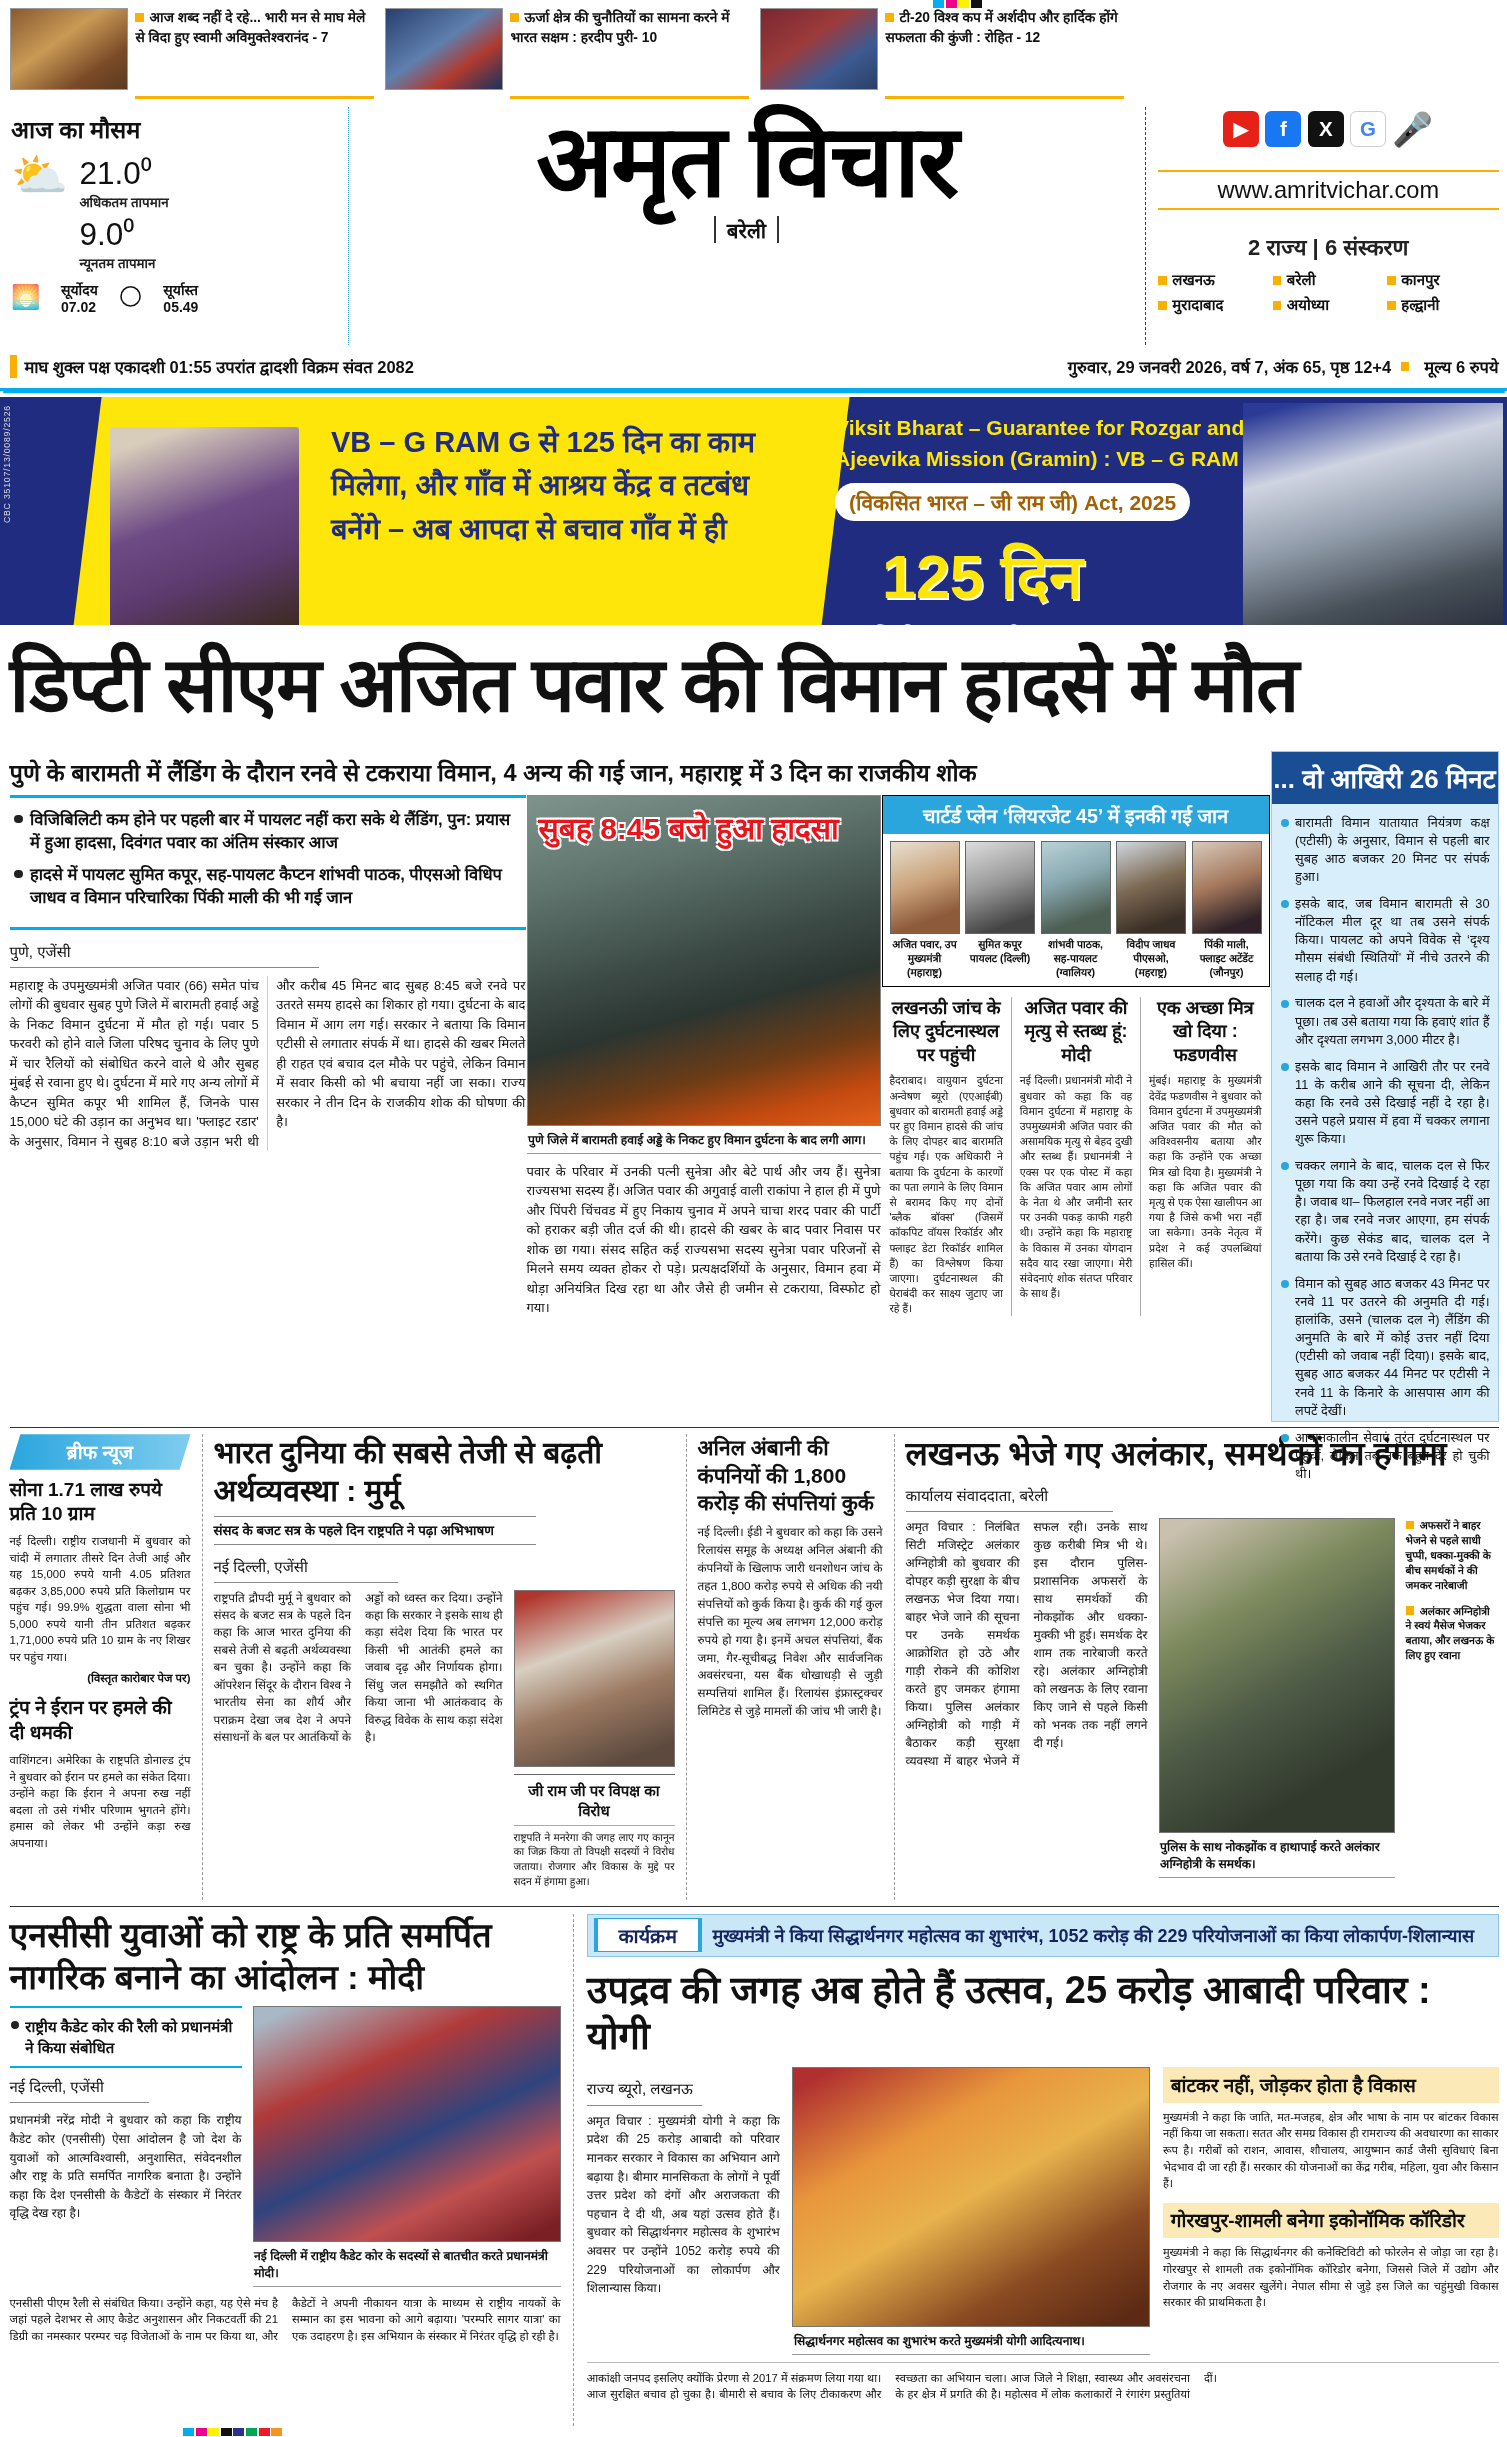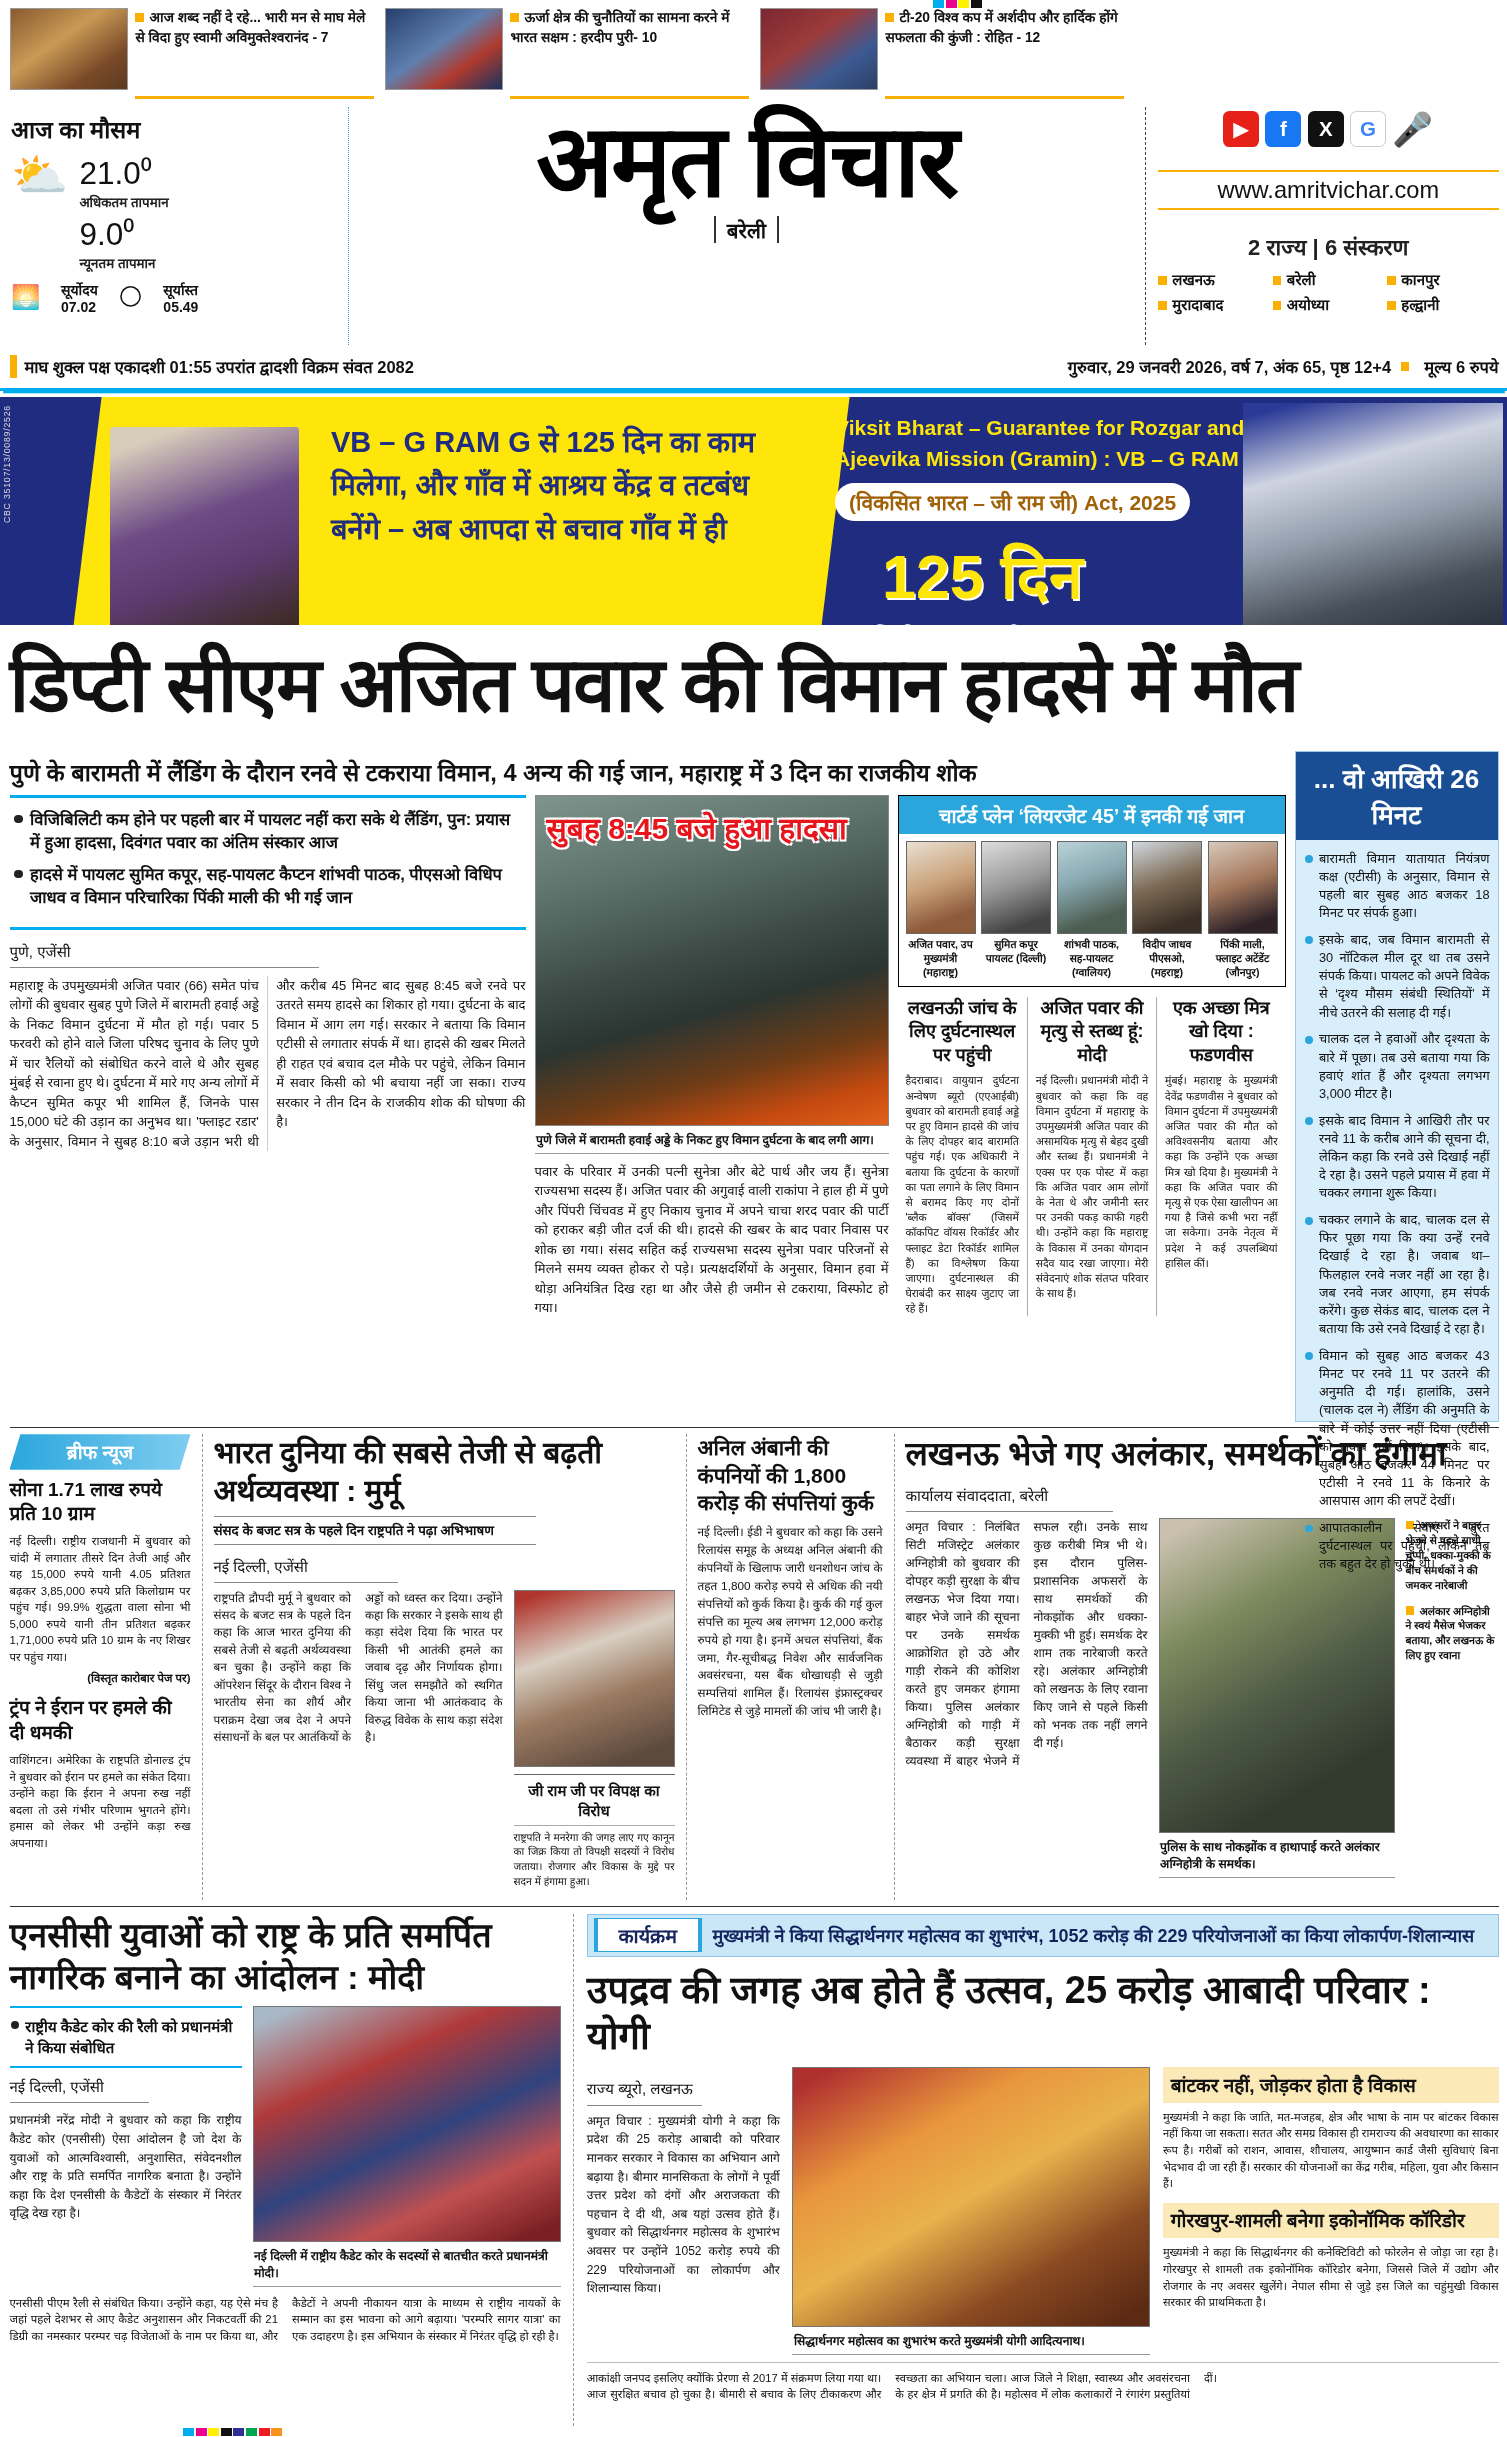--- a/index.html
+++ b/index.html
@@ -53,21 +53,21 @@
   .banner-msg { position:absolute; left:331px; top:23.6px; width:441px; color:#1f2c80; font-weight:900; font-size:29px; line-height:1.5; }
   .banner-right { position:absolute; left:835px; top:15.8px; width:441px; }
   .br-title { color:#ffe60a; font-weight:900; font-size:21px; line-height:1.45; }
   .br-act { background:#fff; color:#a16207; font-weight:900; font-size:21px; border-radius:23.6px; padding:4.7px 14px; display:inline-block; margin-top:9.5px; }
   .br-days { color:#ffe60a; font-weight:900; font-size:61px; margin:12.6px 0 0 47px; text-shadow:1.6px 1.6px 0 #fff; }
   .br-days-sub { color:#fff; font-weight:900; font-size:25px; margin:3.2px 0 0 31.5px; }
   .modi { position:absolute; right:4.7px; bottom:0; width:260px; height:222px; background:linear-gradient(165deg,#2a3a96 5%,#cfd4e2 30%,#8f9aa8 55%,#474f58 80%,#2c3340); }
   
   .main-headline { font-weight:900; font-size:76px; letter-spacing:-1.6px; padding:17.3px 9.5px 6.3px; line-height:1.1; height:126px; }
   
-  .lead-grid { display:grid; grid-template-columns:516px 354px 388px 1fr; grid-template-rows:44px 1fr; padding:0 9.5px; column-gap:9px; height:671px; }
+  .lead-grid { display:grid; grid-template-columns:516px 354px 388px 1fr; grid-template-rows:44px 1fr; padding:0 9.5px; column-gap:1px; height:671px; }
   .subhead { grid-column:1/4; grid-row:1; font-weight:bold; font-size:23.6px; padding-top:4.7px; }
   .sidebar26 { grid-column:4/5; grid-row:1/3; background:#d9eefb; border:0.8px solid #9fcbe8; }
   .sb26-title { background:#1a4e94; color:#fff; font-weight:900; font-size:26px; text-align:center; padding:7.9px 0; }
   .sb26-list { padding:9.5px 7.9px 0 9.5px; }
   .sb26-item { position:relative; padding-left:14px; font-size:12.8px; line-height:1.42; margin-bottom:8.7px; text-align:justify; }
   .sb26-item::before { content:""; position:absolute; left:0; top:5.5px; width:7.9px; height:7.9px; border-radius:50%; background:#2aa6dd; }
   .lead-left { grid-column:1/2; grid-row:2; }
   .lead-bullets { border-top:3.2px solid #00aeef; border-bottom:3.2px solid #00aeef; padding:9.5px 3.2px; }
   .lead-bullet { position:relative; padding-left:17.3px; font-weight:bold; font-size:16.5px; line-height:1.42; margin-bottom:7.9px; }
   .lead-bullet::before { content:""; position:absolute; left:1.6px; top:7px; width:8.7px; height:8.7px; border-radius:50%; background:#222; }
@@ -247,21 +247,21 @@
 </section>
 
 <h1 class="main-headline">डिप्टी सीएम अजित पवार की विमान हादसे में मौत</h1>
 
 <section class="lead-grid">
   <div class="subhead">पुणे के बारामती में लैंडिंग के दौरान रनवे से टकराया विमान, 4 अन्य की गई जान, महाराष्ट्र में 3 दिन का राजकीय शोक</div>
 
   <aside class="sidebar26">
     <div class="sb26-title">... वो आखिरी 26 मिनट</div>
     <div class="sb26-list">
-      <div class="sb26-item">बारामती विमान यातायात नियंत्रण कक्ष (एटीसी) के अनुसार, विमान से पहली बार सुबह आठ बजकर 18 मिनट पर संपर्क हुआ।</div>
+      <div class="sb26-item">बारामती विमान यातायात नियंत्रण कक्ष (एटीसी) के अनुसार, विमान से पहली बार सुबह आठ बजकर 20 मिनट पर संपर्क हुआ।</div>
       <div class="sb26-item">इसके बाद, जब विमान बारामती से 30 नॉटिकल मील दूर था तब उसने संपर्क किया। पायलट को अपने विवेक से ‘दृश्य मौसम संबंधी स्थितियों’ में नीचे उतरने की सलाह दी गई।</div>
       <div class="sb26-item">चालक दल ने हवाओं और दृश्यता के बारे में पूछा। तब उसे बताया गया कि हवाएं शांत हैं और दृश्यता लगभग 3,000 मीटर है।</div>
       <div class="sb26-item">इसके बाद विमान ने आखिरी तौर पर रनवे 11 के करीब आने की सूचना दी, लेकिन कहा कि रनवे उसे दिखाई नहीं दे रहा है। उसने पहले प्रयास में हवा में चक्कर लगाना शुरू किया।</div>
       <div class="sb26-item">चक्कर लगाने के बाद, चालक दल से फिर पूछा गया कि क्या उन्हें रनवे दिखाई दे रहा है। जवाब था– फिलहाल रनवे नजर नहीं आ रहा है। जब रनवे नजर आएगा, हम संपर्क करेंगे। कुछ सेकंड बाद, चालक दल ने बताया कि उसे रनवे दिखाई दे रहा है।</div>
       <div class="sb26-item">विमान को सुबह आठ बजकर 43 मिनट पर रनवे 11 पर उतरने की अनुमति दी गई। हालांकि, उसने (चालक दल ने) लैंडिंग की अनुमति के बारे में कोई उत्तर नहीं दिया (एटीसी को जवाब नहीं दिया)। इसके बाद, सुबह आठ बजकर 44 मिनट पर एटीसी ने रनवे 11 के किनारे के आसपास आग की लपटें देखीं।</div>
       <div class="sb26-item">आपातकालीन सेवाएं तुरंत दुर्घटनास्थल पर पहुंचीं, लेकिन तब तक बहुत देर हो चुकी थी।</div>
     </div>
   </aside>
 
   <div class="lead-left">

